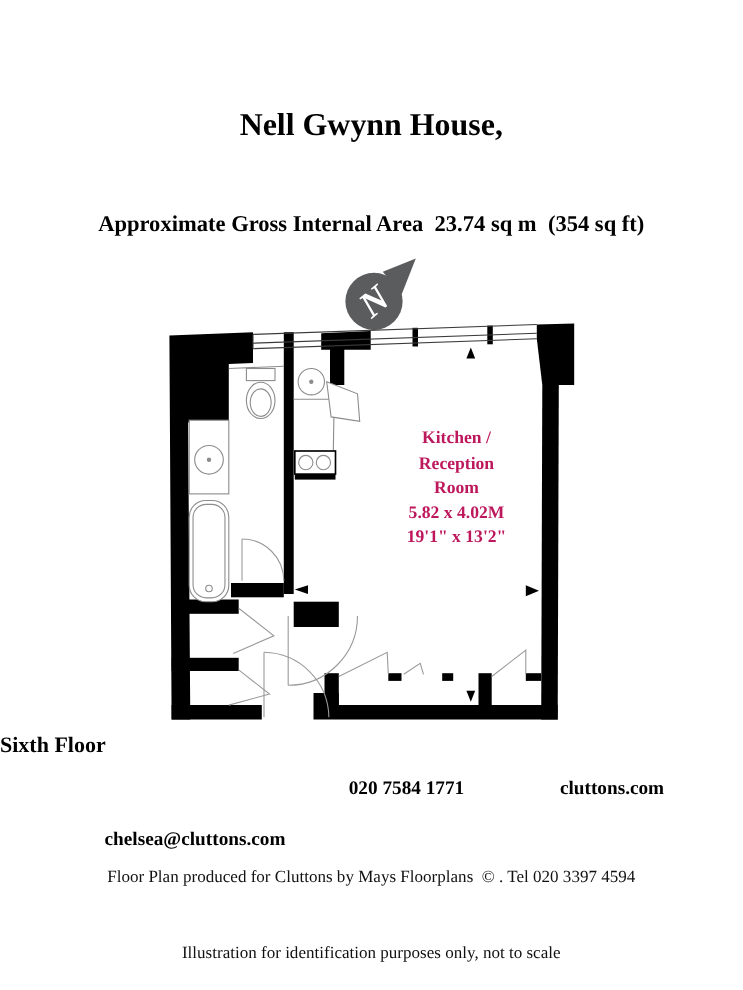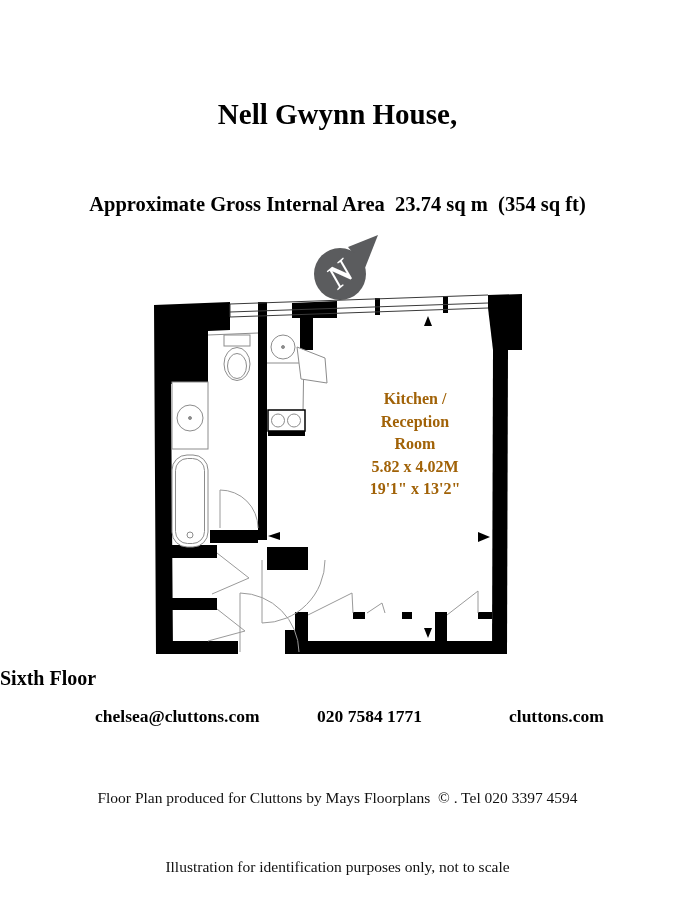--- a/index.html
+++ b/index.html
@@ -13,29 +13,29 @@
   }
   .area-line{
     position:absolute;top:193px;left:0;width:100%;text-align:center;
     font-size:20.5px;font-weight:bold;white-space:pre;
   }
   .compass{position:absolute;left:298px;top:226px;}
   .plan-wrap{position:absolute;left:145px;top:291px;width:380px;height:372px;}
   .plan-wrap svg{display:block;}
   .room-label{
     position:absolute;left:193px;top:97px;width:154px;text-align:center;
-    font-size:16px;font-weight:bold;line-height:22.5px;color:#a16207;
+    font-size:16px;font-weight:bold;line-height:22.5px;color:#be185d;
   }
   .room-label span{display:block;}
   .floor-label{
     position:absolute;top:667px;left:0;width:100%;text-align:left;
     font-size:20px;font-weight:bold;
   }
   .contact{position:absolute;top:706px;left:0;width:100%;height:22px;font-size:17.5px;font-weight:bold;}
-  .contact .email{position:absolute;left:95px;}
+  .contact .email{position:absolute;left:95px;margin-top:46px;}
   .contact .phone{position:absolute;left:317px;text-align:right;}
   .contact .web{position:absolute;left:477px;margin-left:32px;}
   .footer{
     position:absolute;top:740px;left:0;width:100%;text-align:center;
     font-size:15.5px;line-height:23px;white-space:pre;color:#111;
   }
 </style>
 </head>
 <body>
 

